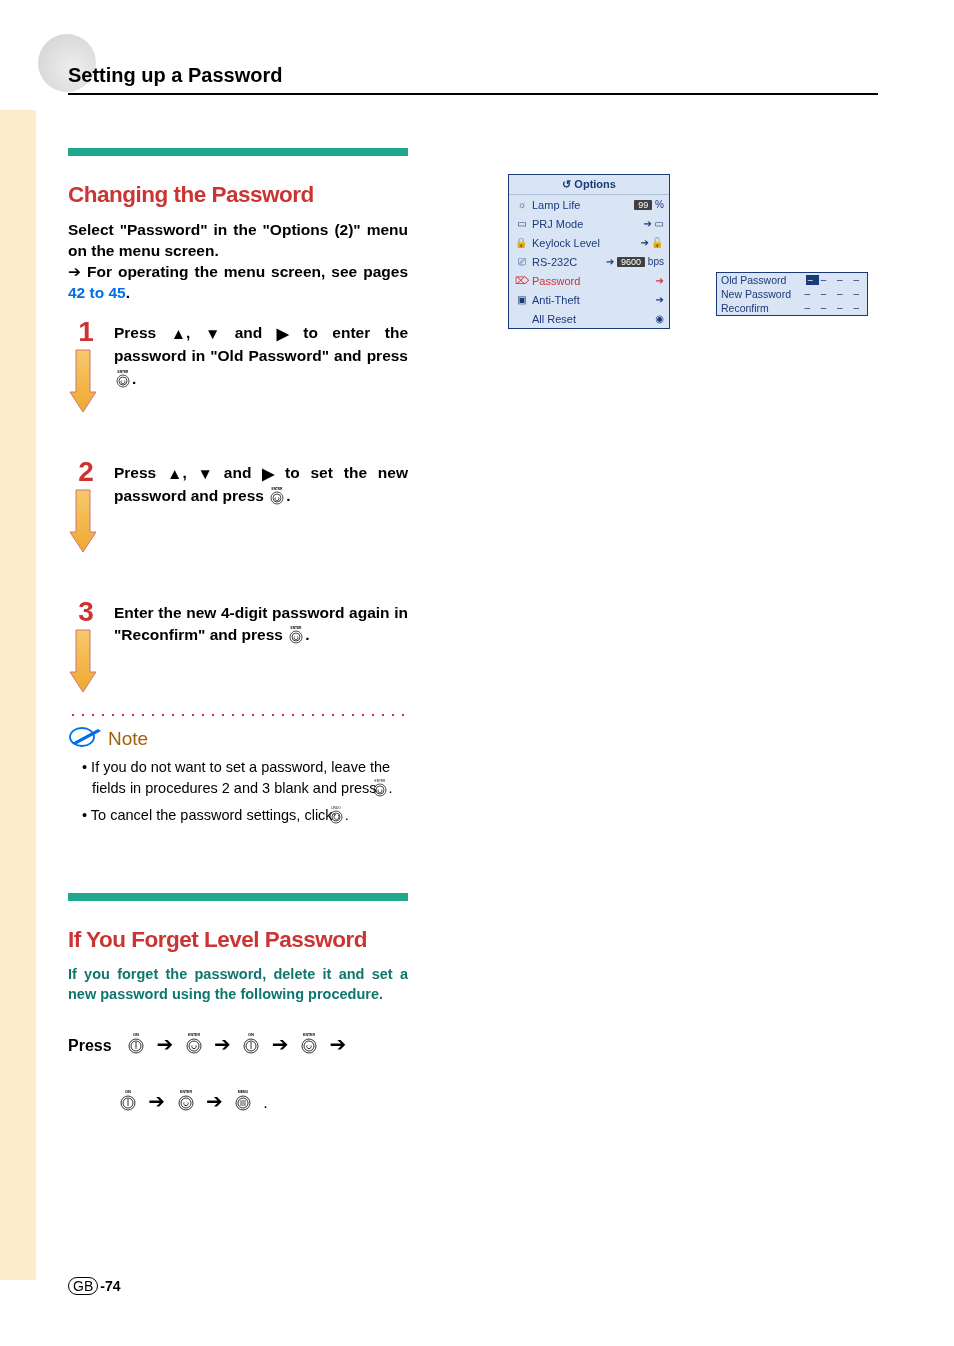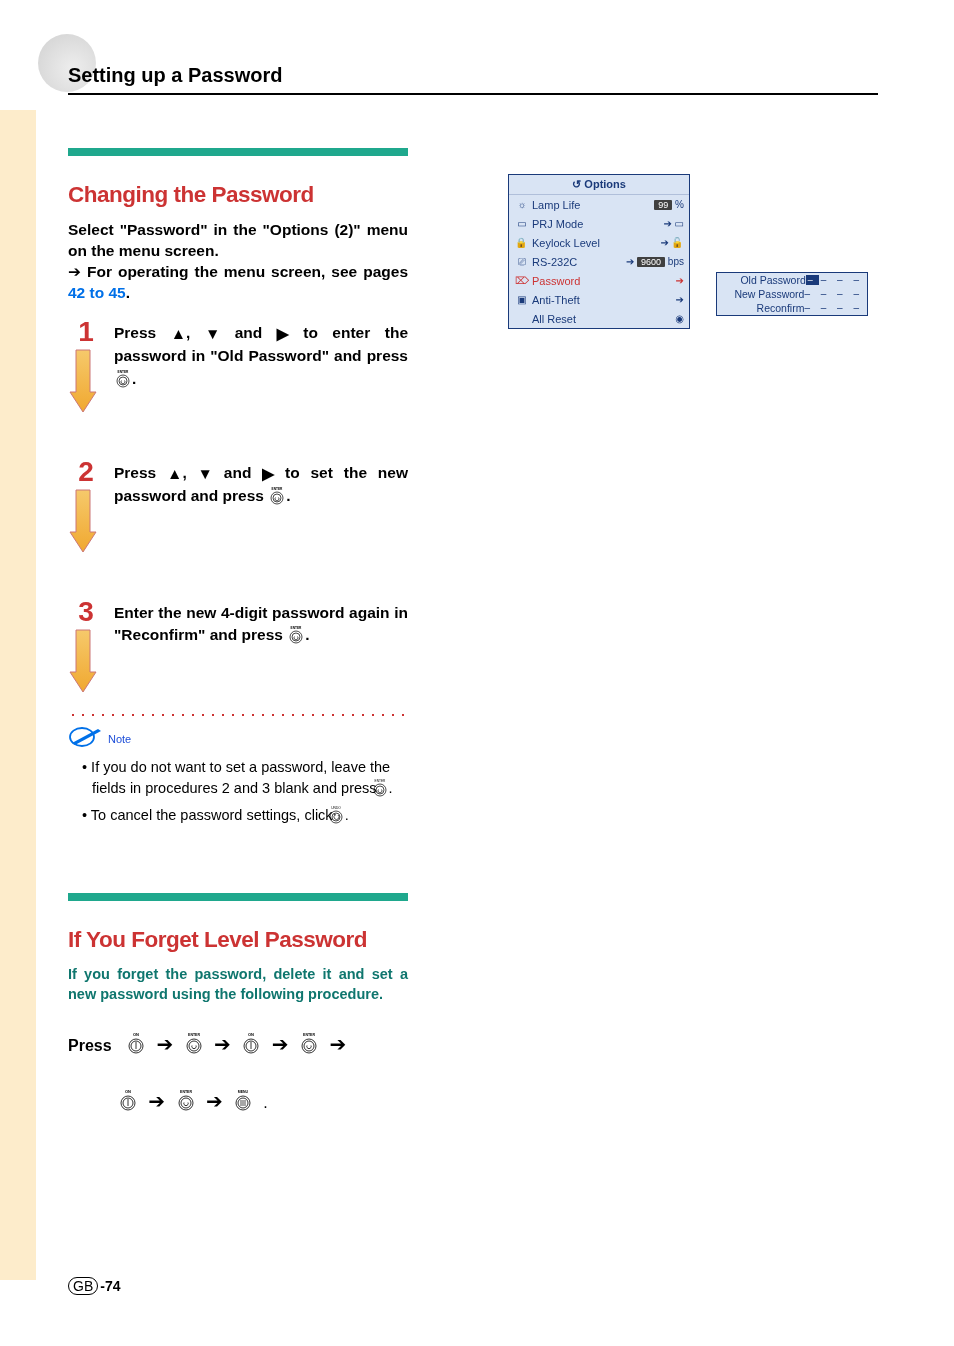--- a/index.html
+++ b/index.html
@@ -114,36 +114,36 @@
   .dotted-sep {
     width: 100%;
     height: 2px;
     background-image: radial-gradient(circle, #cc3333 1.2px, transparent 1.2px);
     background-size: 10px 2px;
     background-repeat: repeat-x;
     margin: 4px 0 10px 0;
   }
   .note-row { display: flex; align-items: center; margin-bottom: 6px; }
   .note-icon svg { width: 36px; height: 22px; }
-  .note-label { color: #1d4ed8; font-size: 11px; margin-left: 4px; }
+  .note-label { color: #a16207; font-size: 19px; margin-left: 4px; }
   .note-list { margin-left: 14px; font-size: 14.5px; line-height: 1.3; }
   .note-list li { list-style: none; text-indent: -10px; padding-left: 10px; margin-bottom: 3px; }
   .note-list li::before { content: "• "; }
   .forget-section { margin-top: 64px; }
   .press-seq { margin-top: 8px; font-size: 16px; font-weight: bold; line-height: 2.8; }
   .press-seq .big-arrow { font-size: 20px; font-weight: normal; margin: 0 5px; }
   .seq-btn { display: inline-block; vertical-align: -4px; }
   .seq-btn svg { width: 22px; height: 24px; }
 
   
   .options-box {
     position: absolute;
     top: 174px;
     left: 508px;
-    width: 182px;
+    width: 162px;
     background: #d9e4f4;
     border: 1px solid #1a3a7a;
     font-size: 11px;
     color: #1a3a7a;
     font-family: Verdana, sans-serif;
   }
   .options-header {
     text-align: center;
     padding: 3px 0;
     font-weight: bold;
@@ -172,21 +172,21 @@
     top: 272px;
     left: 716px;
     width: 152px;
     border: 1px solid #1a3a7a;
     background: #d9e4f4;
     font-size: 10.5px;
     color: #1a3a7a;
     font-family: Verdana, sans-serif;
   }
   .pwd-row { display: flex; padding: 1px 4px; }
-  .pwd-lbl { flex: 1; text-align: right; }
+  .pwd-lbl { flex: 1; }
   .pwd-val { letter-spacing: 4px; font-size: 10px; }
   .pwd-cur { background: #1a3a7a; color: #fff; padding: 0 2px; margin-right: 2px; font-size: 9px; }
 
   .page-num {
     position: absolute;
     bottom: 52px;
     left: 68px;
     font-size: 14px;
   }
   .gb {

